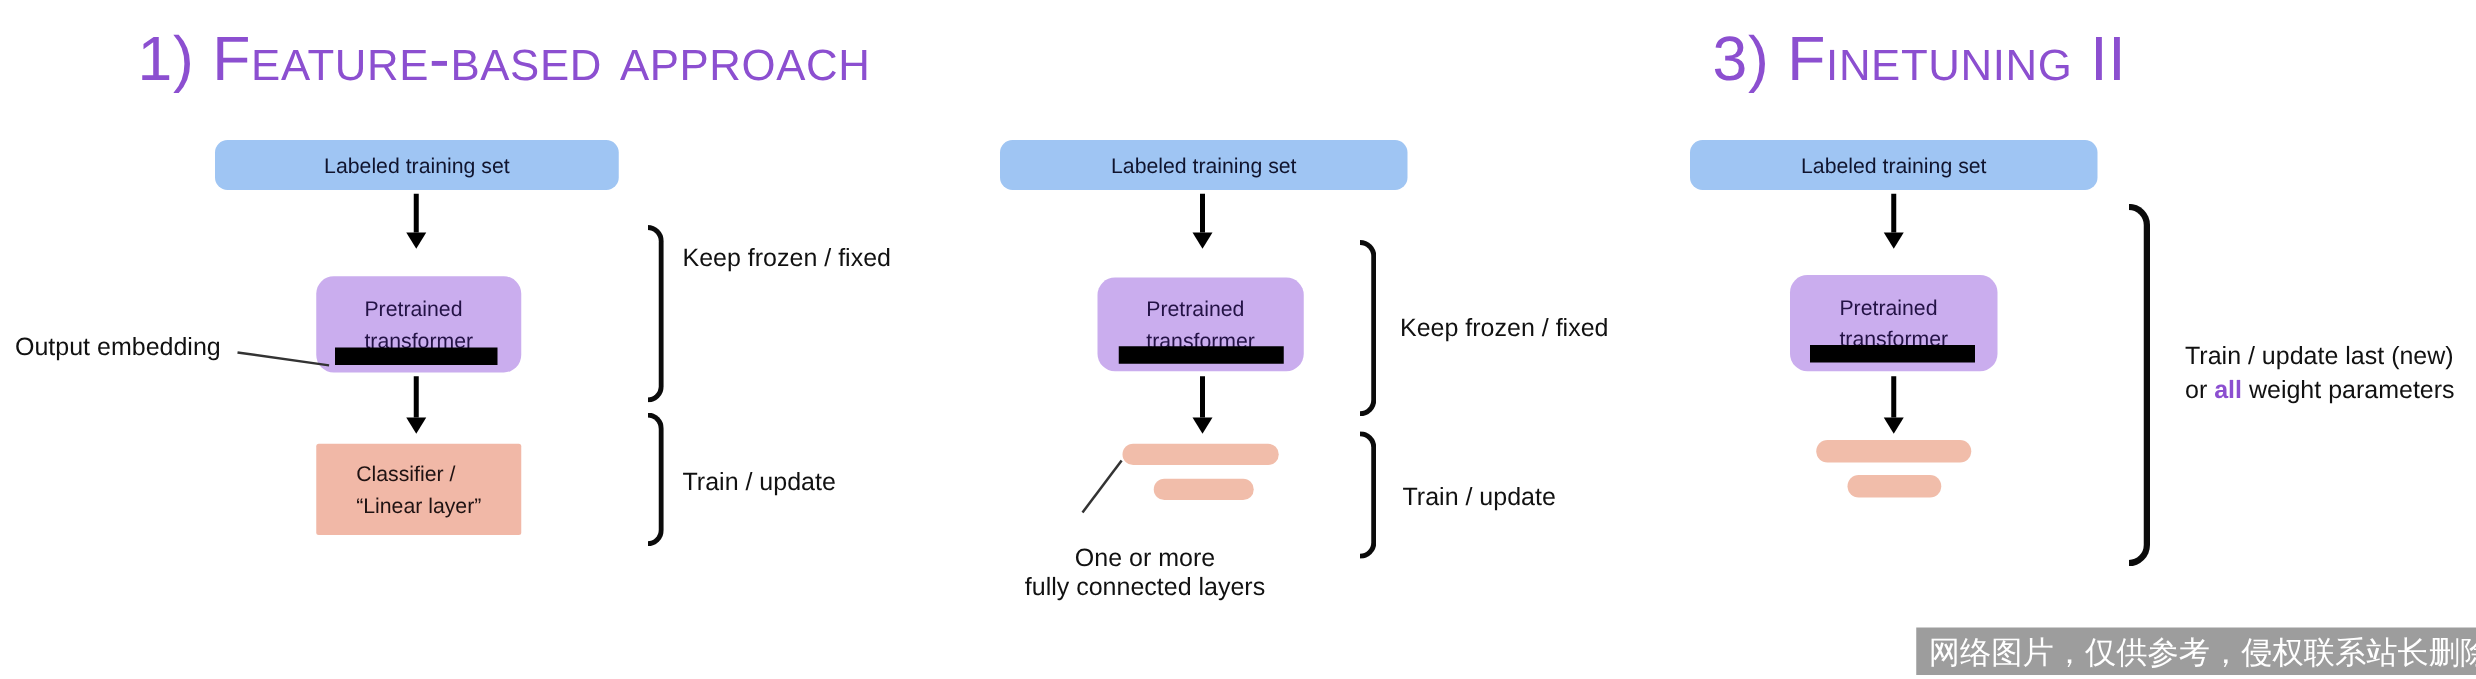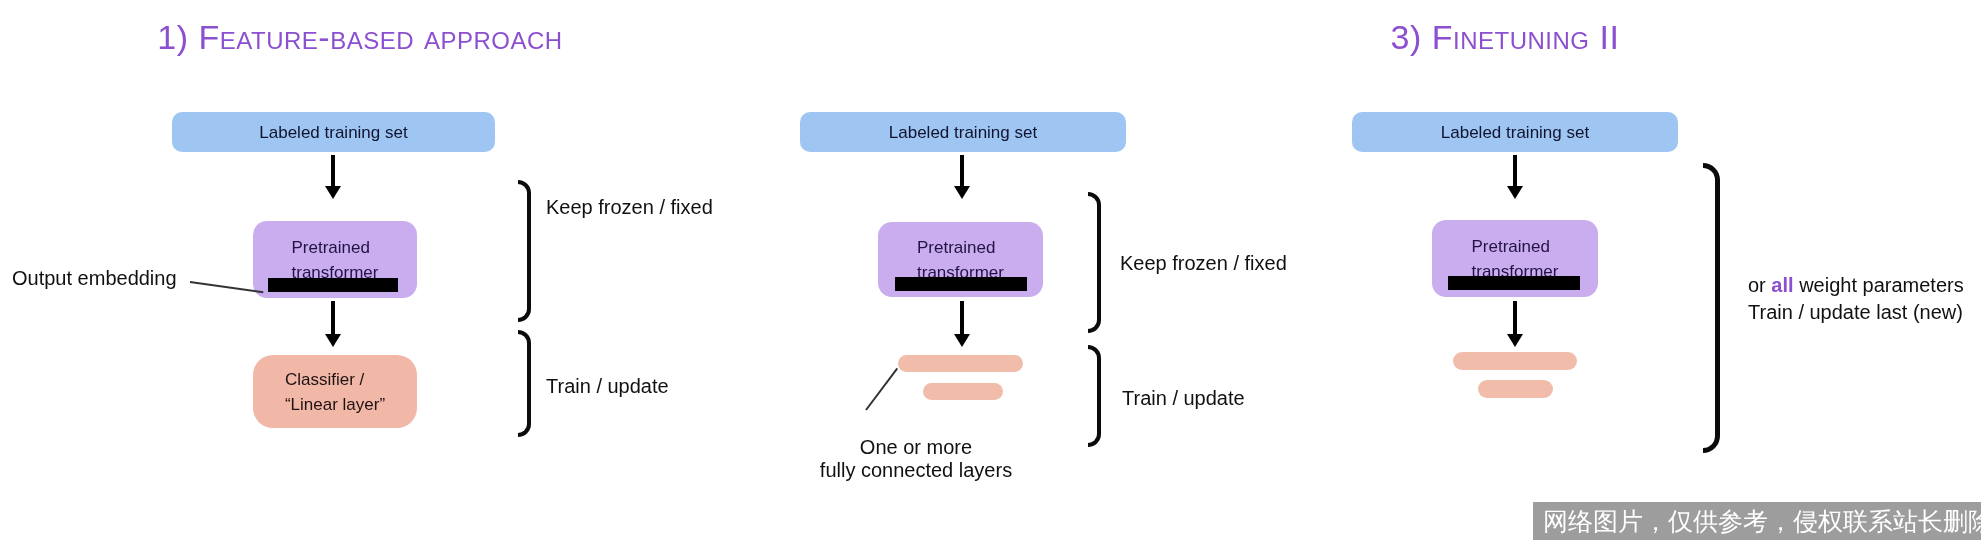--- a/index.html
+++ b/index.html
@@ -7,38 +7,38 @@
   .canvas {
     position:relative;
     width:1981px; height:543px;
     background:#ffffff;
     font-family:"Liberation Sans", sans-serif;
     overflow:hidden;
     color:#111;
   }
   .heading {
     position:absolute;
-    font-size:34px;
+    font-size:50px;
     font-variant:small-caps;
     letter-spacing:0.5px;
     color:var(--heading,#8c4fd0);
     text-align:center;
     white-space:nowrap;
   }
   .box {
     position:absolute;
     display:flex; align-items:center; justify-content:center;
     text-align:left;
     font-size:17px;
     line-height:25px;
     white-space:pre-line;
   }
   .box-blue   { background:var(--training-box,#9fc5f3);   border-radius:10px; color:#10142e; }
   .box-purple { background:var(--transformer-box,#caadee); border-radius:14px; color:#231245;margin-top:20px; }
-  .box-salmon { background:var(--classifier-box,#f1b8a7);  border-radius:20px; color:#1f1212; }
+  .box-salmon { background:var(--classifier-box,#f1b8a7);  border-radius:2px; color:#1f1212; }
   .pill { position:absolute; background:var(--pill,#f1bdaa); border-radius:10px; }
   .bar  { position:absolute; background:#000; }
   .label { position:absolute; font-size:20px; color:#111; white-space:nowrap; }
   .label-center { text-align:center; white-space:pre-line; }
   .arrow { position:absolute; width:16px; display:flex; flex-direction:column; align-items:center; }
   .arrow-stem { width:4px; flex:1 1 auto; background:#000; }
   .arrow-head { width:0; height:0; border-left:8px solid transparent; border-right:8px solid transparent; border-top:13px solid #000; }
   .bracket {
     position:absolute;
     width:13px;
@@ -151,19 +151,19 @@
     <div class="arrow-stem"></div>
     <div class="arrow-head"></div>
   </div>
 
   <div class="pill" style="left:1453px; top:352px; width:124px; height:18px;"></div>
   <div class="pill" style="left:1478px; top:380px; width:75px; height:18px;"></div>
 
   <div class="bracket bracket-big" style="left:1703px; top:163px; height:290px;"></div>
 
   <div class="bracket-text" style="left:1748px; top:272px;">
+    <div>Train / update last (new)</div>
     <div><span>or </span><span class="accent-all">all</span><span> weight parameters</span></div>
-    <div>Train / update last (new)</div>
   </div>
 
   <div class="watermark" style="left:1533px; top:502px; width:448px; height:38px;">网络图片，仅供参考，侵权联系站长删除</div>
 
 </div>
 
 </body></html>

